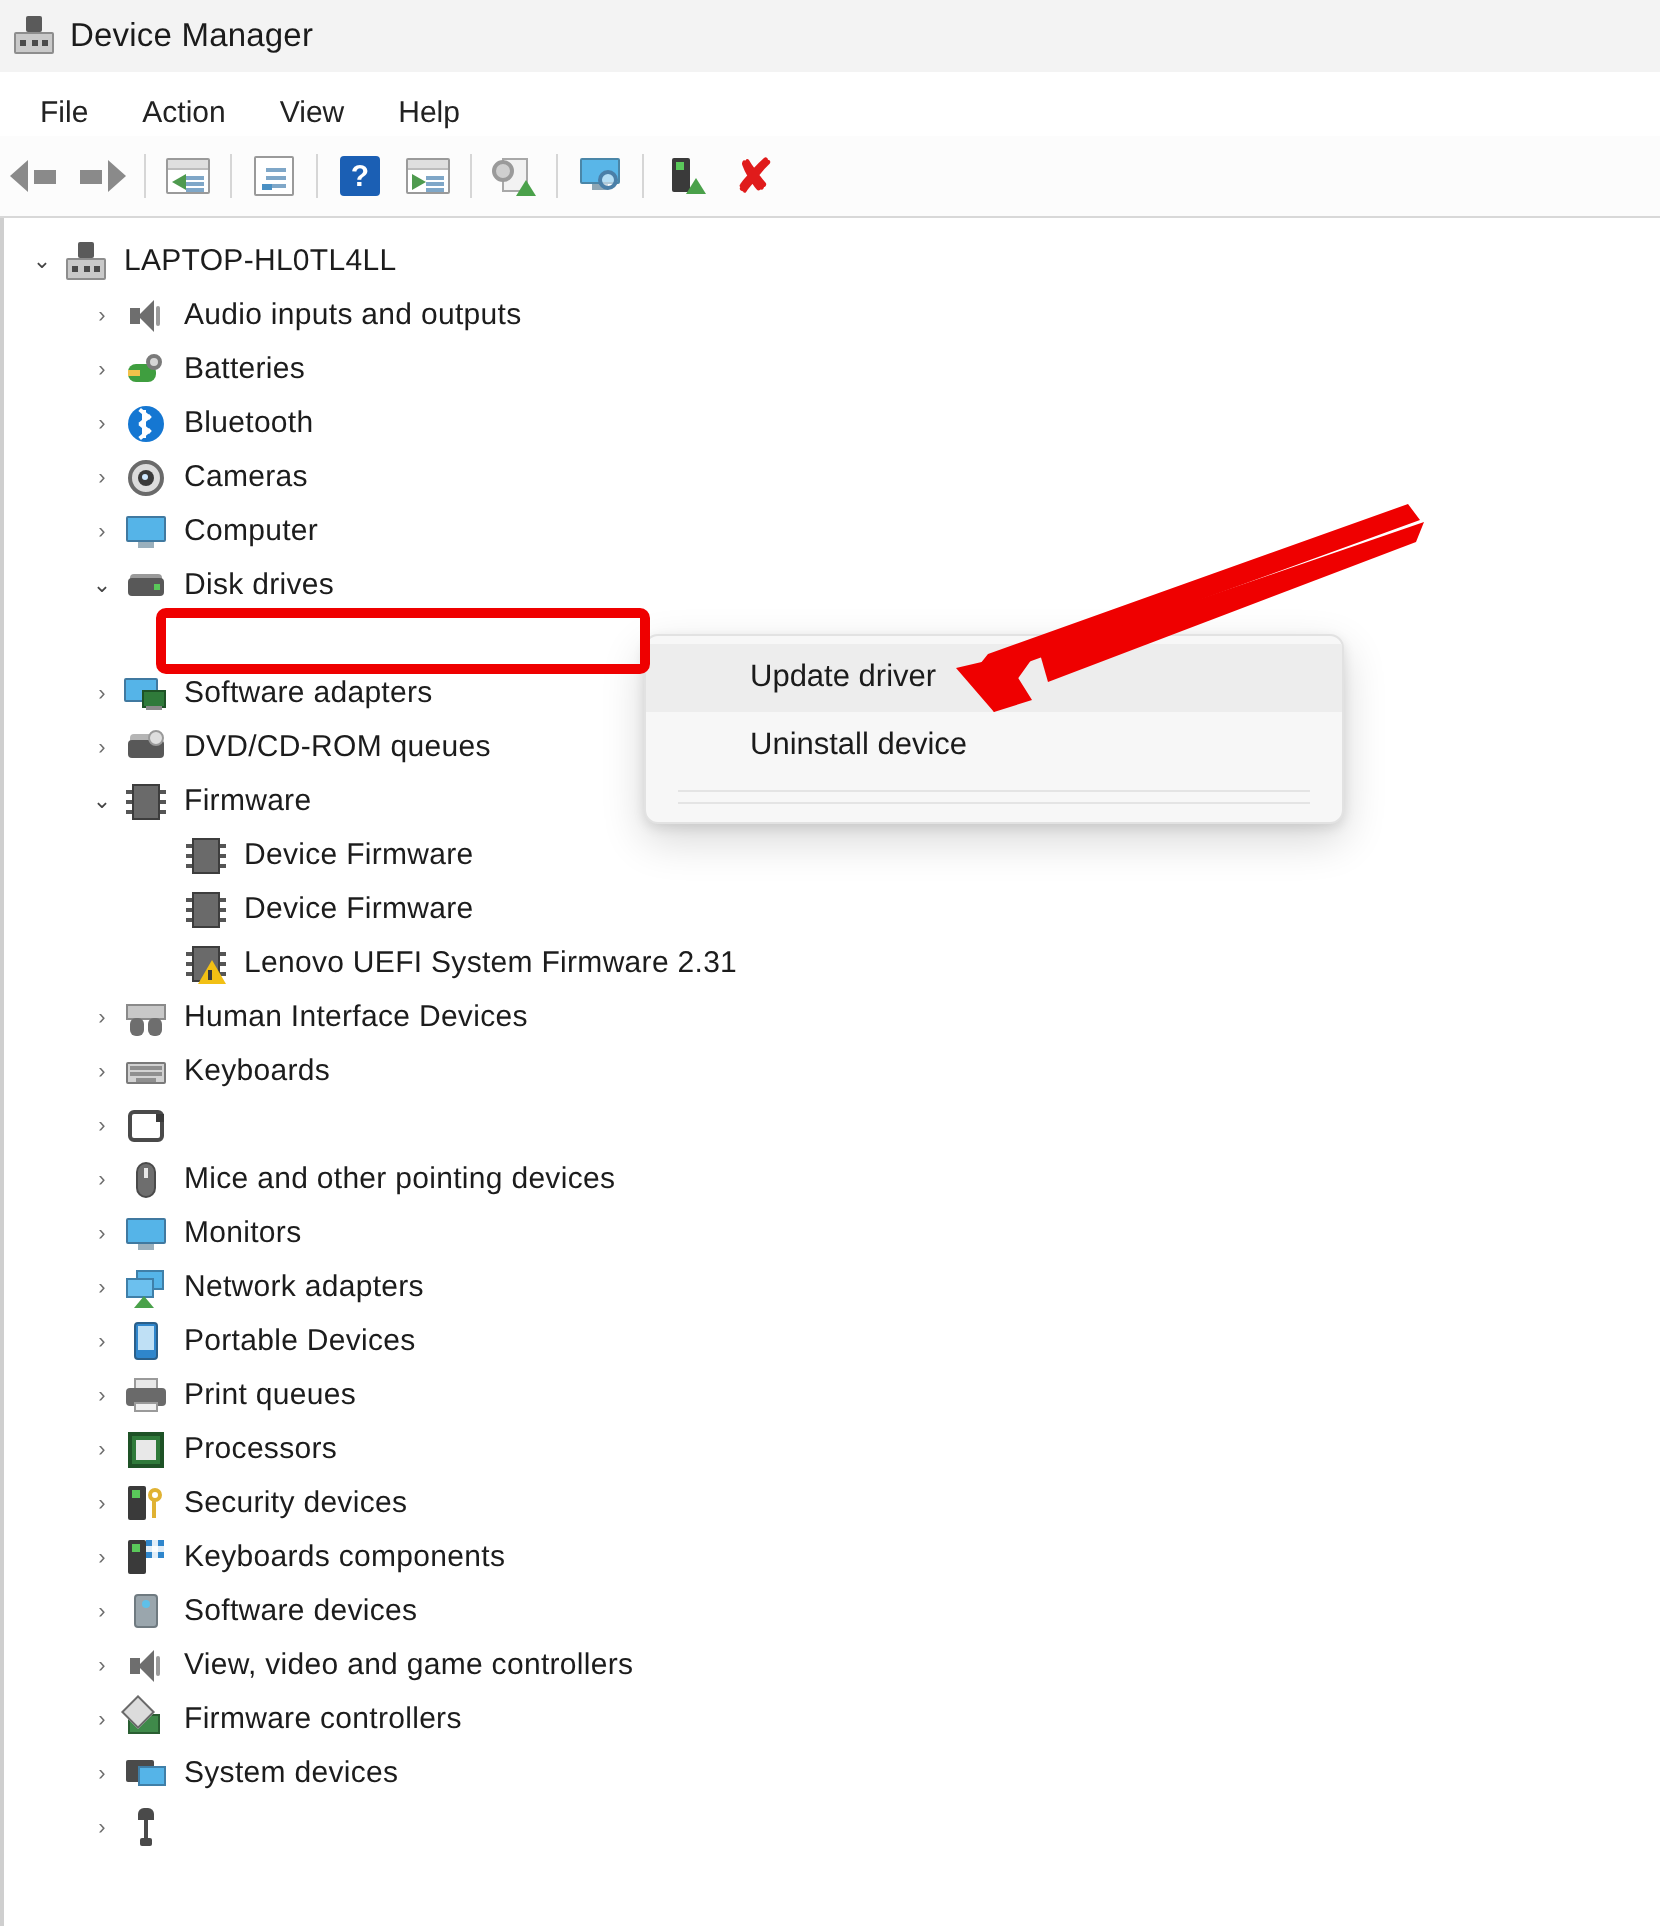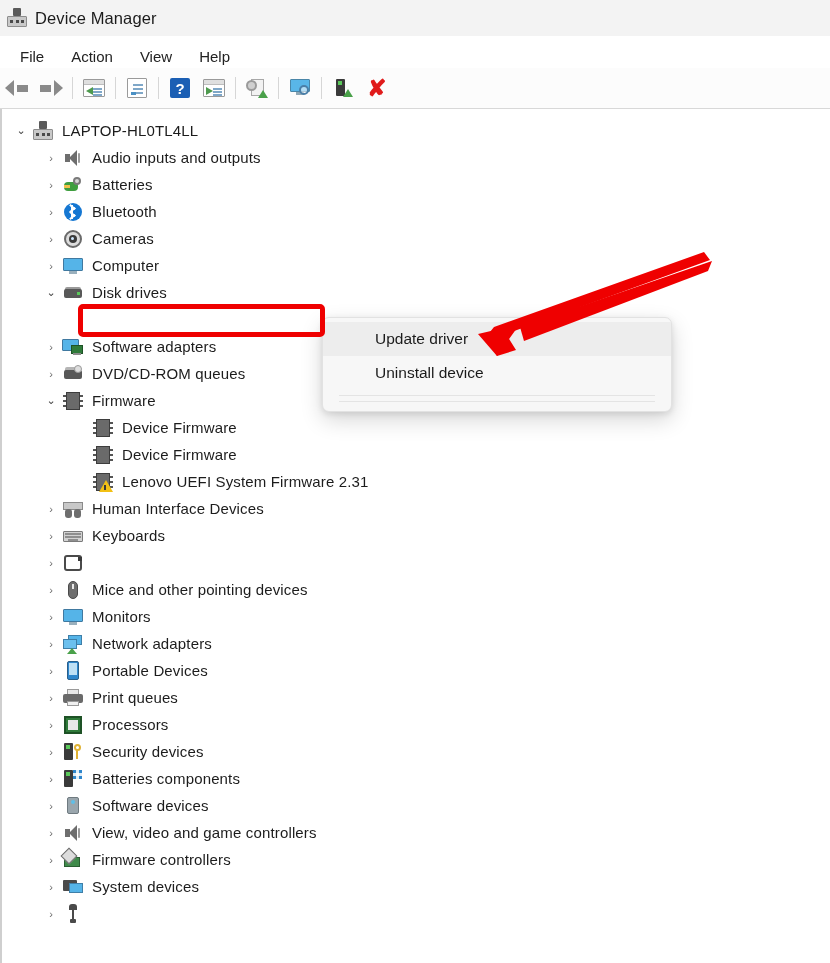--- a/index.html
+++ b/index.html
@@ -585,21 +585,21 @@
       </div>
       <div class="row" style="left:38px;top:656px;">
         <span class="chev ">›</span>
         <span class="ricon i-sw">
           <i class="ic b"></i>
           <i class="ic g"></i>
           <i class="ic p"></i>
           <i class="ic pv"></i>
           <i class="ic ph"></i>
         </span>
-        <span class="rlabel">Batteries components</span>
+        <span class="rlabel">Keyboards components</span>
       </div>
       <div class="row" style="left:38px;top:683px;">
         <span class="chev ">›</span>
         <span class="ricon i-swd">
           <i class="ic b"></i>
           <i class="ic g"></i>
         </span>
         <span class="rlabel">Software devices</span>
       </div>
       <div class="row" style="left:38px;top:710px;">

